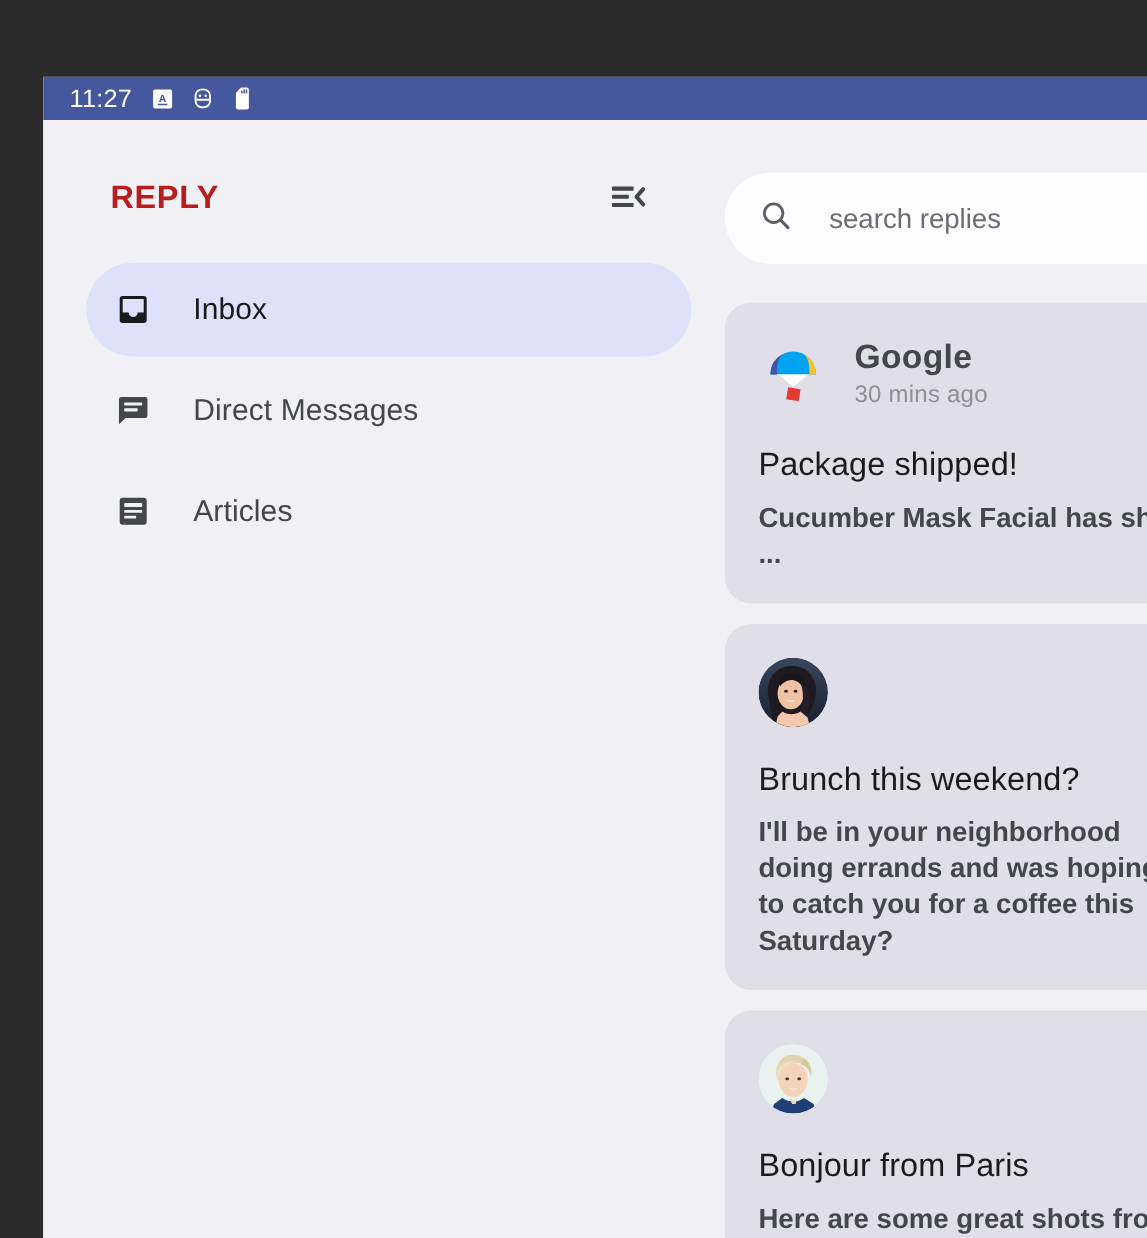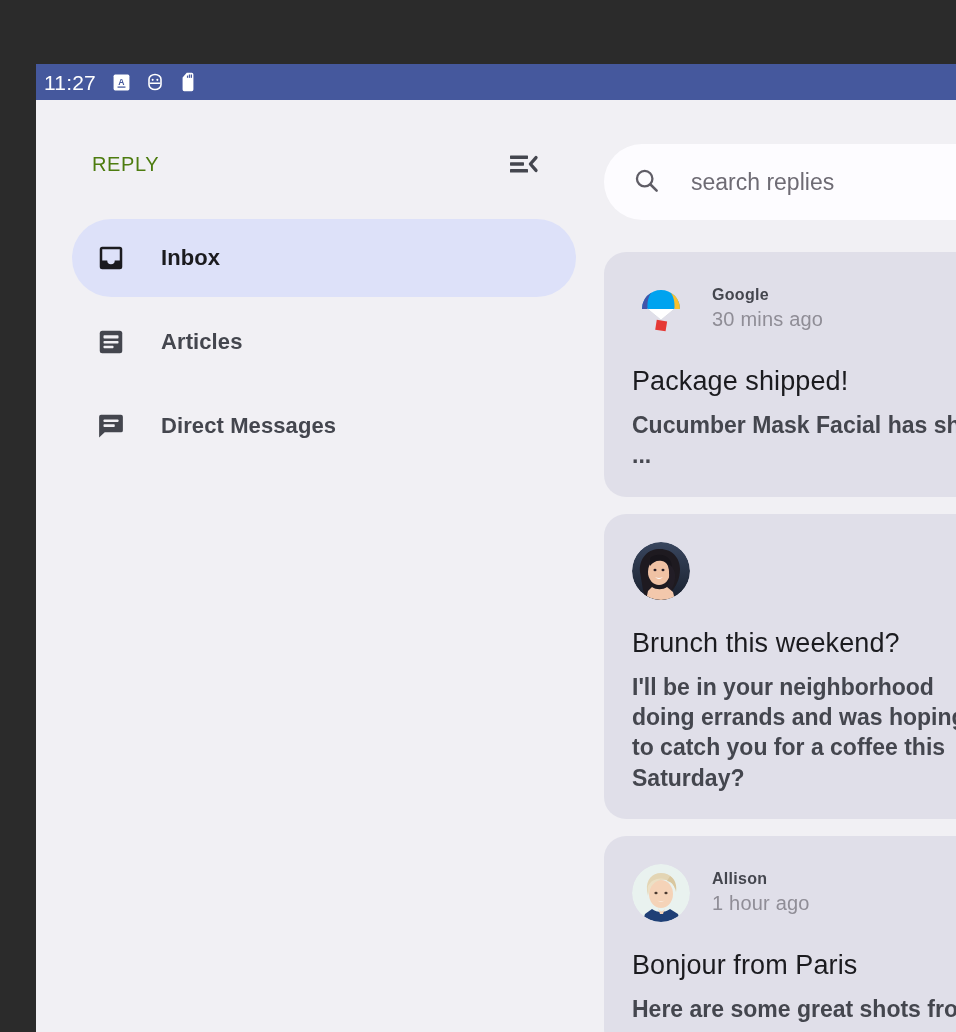--- a/index.html
+++ b/index.html
@@ -28,21 +28,21 @@
     background: #45589d;
     display: flex;
     align-items: center;
     padding: 0 0 0 6px;
     box-sizing: border-box;
   }
   .status-clock {
     color: #ffffff;
     font-size: 21px;
     letter-spacing: 0.2px;
-    margin-left: 2px;
+    margin-left: 16px;
     margin-right: 16px;
     line-height: 1;
   }
   .status-icons {
     display: flex;
     align-items: center;
     gap: 14px;
   }
   .status-icon { display: flex; align-items: center; }
 
@@ -61,23 +61,23 @@
     box-sizing: border-box;
   }
   .brand-row {
     display: flex;
     align-items: center;
     justify-content: space-between;
     padding: 0 62px 0 56px;
     height: 52px;
   }
   .brand-title {
-    color: #4d7c0f;
-    font-size: 20px;
-    font-weight: normal;
+    color: #b91c1c;
+    font-size: 27px;
+    font-weight: bold;
     letter-spacing: 0.6px;
   }
   .menu-toggle {
     width: 36px;
     height: 36px;
     display: flex;
     align-items: center;
     justify-content: center;
     cursor: pointer;
   }
@@ -97,24 +97,23 @@
   .nav-icon {
     width: 30px;
     height: 30px;
     flex: none;
     display: flex;
     align-items: center;
     justify-content: center;
   }
   .nav-label {
     margin-left: 35px;
-    font-size: 22px;
+    font-size: 25px;
     color: #44464e;
     letter-spacing: 0.1px;
-    font-weight: bold;
   }
   .nav-item.selected .nav-label { color: #1b1b1f; }
 
   
   .main-pane {
     flex: 1;
     padding-top: 44px;
     box-sizing: border-box;
     overflow: hidden;
   }
@@ -149,21 +148,21 @@
     width: 58px;
     height: 58px;
     border-radius: 50%;
     flex: none;
     overflow: hidden;
     position: relative;
   }
   .avatar.plain { border-radius: 0; background: transparent; }
   .sender-block { margin-left: 22px; }
   .sender-name {
-    font-size: 16px;
+    font-size: 28px;
     font-weight: bold;
     color: #44464e;
     letter-spacing: 0.3px;
     line-height: 1.25;
   }
   .sender-time {
     font-size: 20px;
     color: #8f8d96;
     letter-spacing: 0.2px;
     line-height: 1.45;
@@ -247,38 +246,38 @@
             <svg width="30" height="30" viewBox="0 0 24 24">
               <path d="M19 3H5a2 2 0 0 0-2 2v14a2 2 0 0 0 2 2h14a2 2 0 0 0 2-2V5a2 2 0 0 0-2-2zm0 11h-4a3 3 0 0 1-6 0H5V5h14v9z" fill="#1b1b1f"></path>
             </svg>
           </span>
           <span class="nav-label">Inbox</span>
         </div>
 
         <div class="nav-item">
           <span class="nav-icon">
             <svg width="30" height="30" viewBox="0 0 24 24">
+              <path d="M4 3h16a1.5 1.5 0 0 1 1.5 1.5v11A1.5 1.5 0 0 1 20 17H7l-4.5 4.2V4.5A1.5 1.5 0 0 1 4 3z" fill="#44464e"></path>
+              <rect x="6" y="6.7" width="12" height="2.1" rx="0.6" fill="#f1f0f4"></rect>
+              <rect x="6" y="10.6" width="9" height="2.1" rx="0.6" fill="#f1f0f4"></rect>
+            </svg>
+          </span>
+          <span class="nav-label">Direct Messages</span>
+        </div>
+
+        <div class="nav-item">
+          <span class="nav-icon">
+            <svg width="30" height="30" viewBox="0 0 24 24">
               <rect x="3" y="3" width="18" height="18" rx="2" fill="#44464e"></rect>
               <rect x="6" y="6.6" width="12" height="2.6" rx="0.6" fill="#f1f0f4"></rect>
               <rect x="6" y="11.2" width="12" height="1.9" rx="0.6" fill="#f1f0f4"></rect>
               <rect x="6" y="15" width="8" height="1.9" rx="0.6" fill="#f1f0f4"></rect>
             </svg>
           </span>
           <span class="nav-label">Articles</span>
-        </div>
-
-        <div class="nav-item">
-          <span class="nav-icon">
-            <svg width="30" height="30" viewBox="0 0 24 24">
-              <path d="M4 3h16a1.5 1.5 0 0 1 1.5 1.5v11A1.5 1.5 0 0 1 20 17H7l-4.5 4.2V4.5A1.5 1.5 0 0 1 4 3z" fill="#44464e"></path>
-              <rect x="6" y="6.7" width="12" height="2.1" rx="0.6" fill="#f1f0f4"></rect>
-              <rect x="6" y="10.6" width="9" height="2.1" rx="0.6" fill="#f1f0f4"></rect>
-            </svg>
-          </span>
-          <span class="nav-label">Direct Messages</span>
         </div>
 
 
       </div>
     </div>
 
     <div class="main-pane">
 
       <div class="search-bar">
         <span>
@@ -362,24 +361,20 @@
                   <path d="M38 12c5 3 7 9 6 16-1-6-4-10-9-11z" fill="#d9c79f"></path>
                   <path d="M16 22c3-6 10-9 17-7-6 0-11 3-14 8-1 2-2 5-2 8-1-3-2-6-1-9z" fill="#ece0c5"></path>
                   <ellipse cx="24" cy="29" rx="1.6" ry="1.3" fill="#4a3a30"></ellipse>
                   <ellipse cx="34" cy="29" rx="1.6" ry="1.3" fill="#4a3a30"></ellipse>
                   <path d="M25 36q4 4 8 0q-4 3-8 0z" fill="#ffffff"></path>
                   <path d="M20 45c5 4 13 4 18 0l8 5 3 10H10l3-10z" fill="#1f3f76"></path>
                   <path d="M26 44c2 4 5 5 7 0l-2 6h-3z" fill="#f5d3b8"></path>
                 </g>
               </svg>
             </div>
-            <div class="sender-block">
-              <div class="sender-name">Allison</div>
-              <div class="sender-time">1 hour ago</div>
-            </div>
           </div>
           <div class="card-subject">Bonjour from Paris</div>
           <div class="card-preview nowrap">Here are some great shots from my trip...</div>
         </div>
 
       </div>
     </div>
   </div>
 </div>
 

